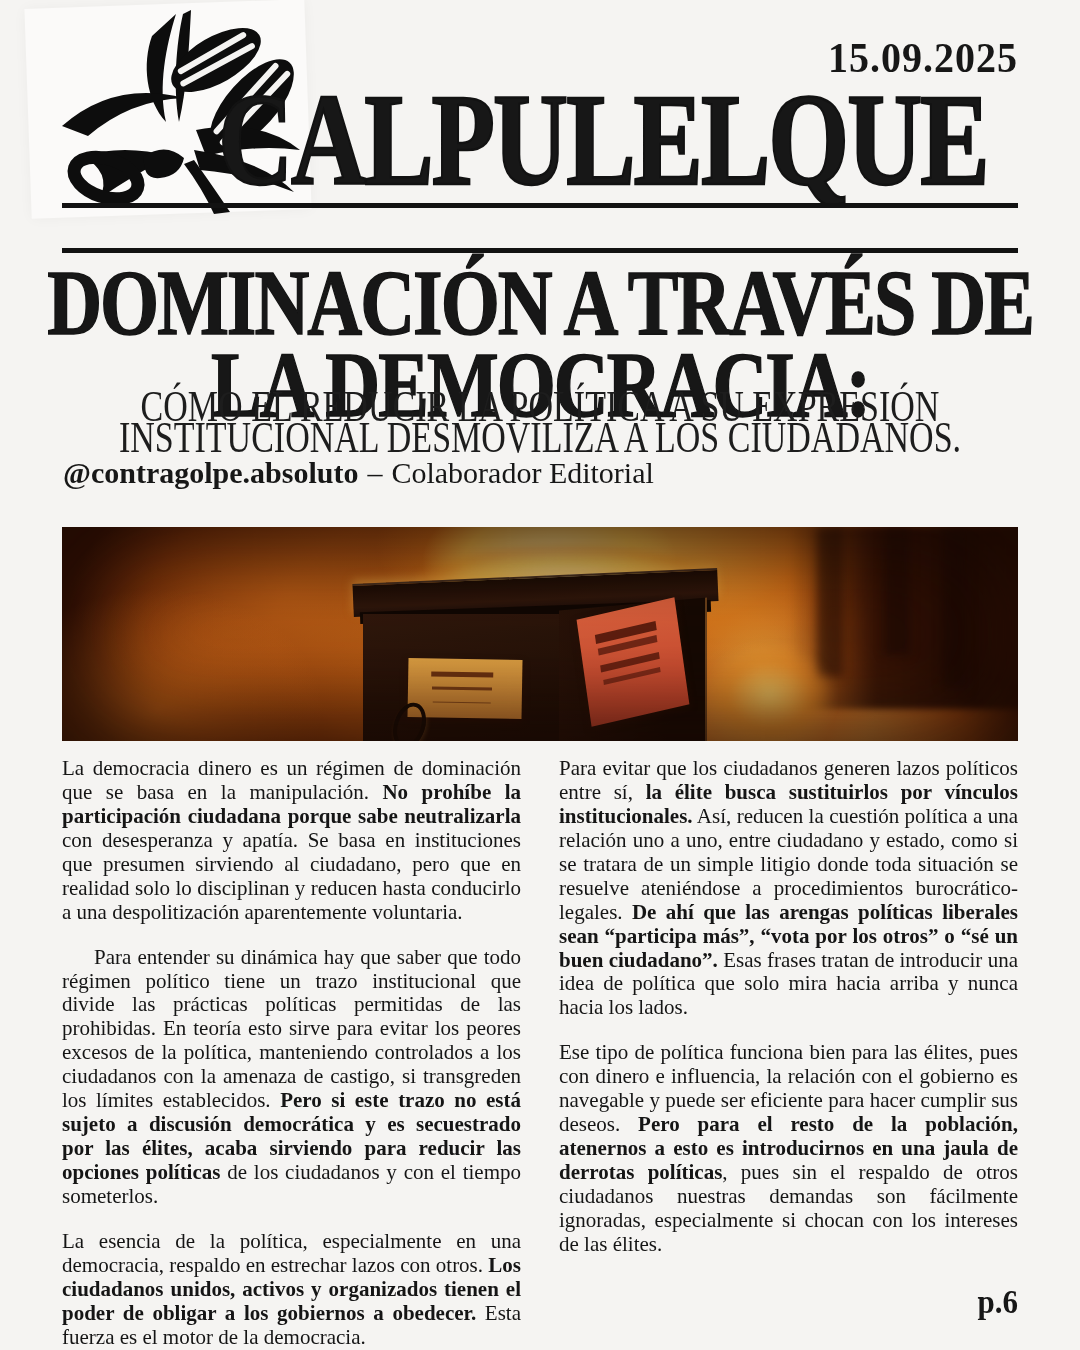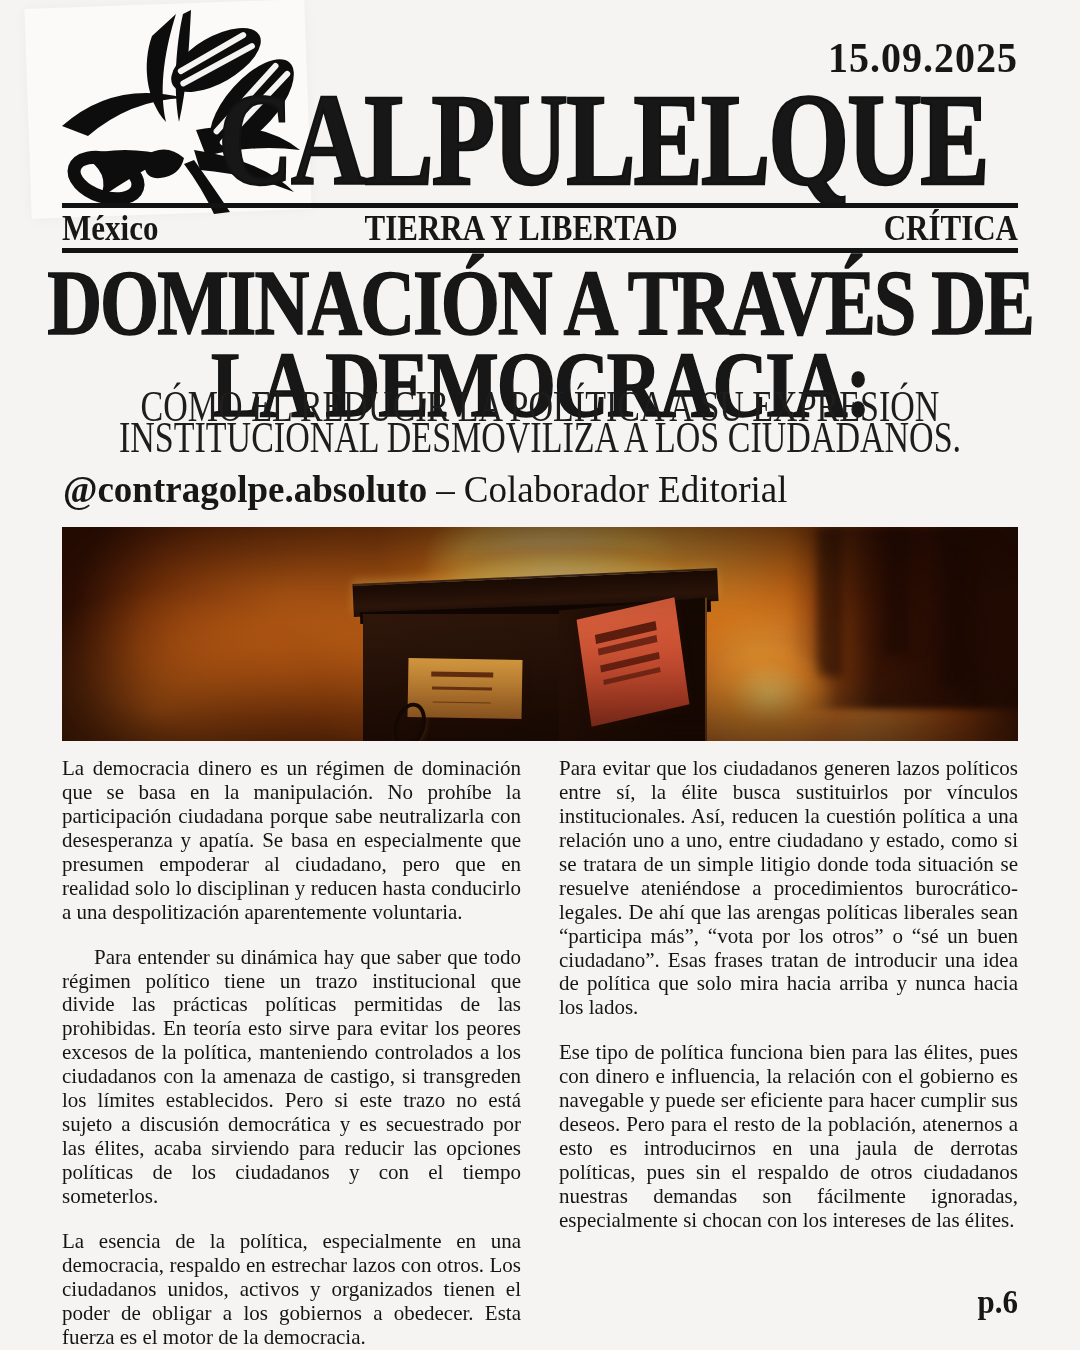--- a/index.html
+++ b/index.html
@@ -49,21 +49,21 @@
     transform:scaleY(1.22); transform-origin:center top;
     -webkit-text-stroke:1.2px #141414;
   }
   .hl-1 { top:256px; } .hl-2 { top:338px; }
   .sub-1, .sub-2 {
     font-weight:400; font-size:34px; line-height:1; letter-spacing:0;
     transform:scaleY(1.28); transform-origin:center top; color:#1d1d1d;
   }
   .sub-1 { top:385px; } .sub-2 { top:416px; }
 
-  .byline { position:absolute; left:63px; top:468px; font-size:37px; }
+  .byline { position:absolute; left:63px; top:456px; font-size:30px; }
   .byline .author { font-weight:bold; }
   .byline .sep { margin:0 9px; }
 
   
   .photo {
     position:absolute; left:62px; top:527px; width:956px; height:214px;
     overflow:hidden; background:#30100a;
   }
   .photo > div { position:absolute; }
   .fire-base { inset:0;
@@ -129,21 +129,21 @@
   .vignette { inset:0; box-shadow:inset 0 0 110px 30px rgba(24,8,2,.85); }
 
   
   .article {
     position:absolute; left:62px; top:757px; width:956px;
     display:grid; grid-template-columns:1fr 1fr; column-gap:38px;
   }
   .col { font-size:21px; line-height:1.14; text-align:justify; color:#151515; }
   .col p { margin-bottom:21px; }
   .col p.indent { text-indent:32px; }
-  .col b { font-weight:normal; }
+  .col b { font-weight:bold; }
 
   .page-number {
     position:absolute; right:62px; top:1282px;
     font-size:31px; font-weight:bold; transform:scaleY(1.1); transform-origin:top right;
   }
 </style>
 </head>
 <body>
 
 <div class="page">
@@ -176,25 +176,20 @@
         <line x1="156" y1="100" x2="250" y2="102"></line>
       </g>
     </g>
     <ellipse cx="58" cy="170" rx="33" ry="19" fill="none" stroke="#0d0d0d" stroke-width="13" transform="rotate(18 58 170)"></ellipse>
   </svg>
 
   <div class="date">15.09.2025</div>
   <h1 class="masthead">CALPULELQUE</h1>
 
   <div class="rule rule-1"></div>
-  <div class="banner">
-    <span class="b-left">México</span>
-    <span class="b-center">TIERRA Y LIBERTAD</span>
-    <span class="b-right">CRÍTICA</span>
-  </div>
   <div class="rule rule-2"></div>
 
   <div class="hl hl-1">DOMINACIÓN A TRAVÉS DE</div>
   <div class="hl hl-2">LA DEMOCRACIA:</div>
   <div class="hl sub-1">CÓMO EL REDUCIR LA POLÍTICA A SU EXPRESIÓN</div>
   <div class="hl sub-2">INSTITUCIONAL DESMOVILIZA A LOS CIUDADANOS.</div>
 
   <div class="byline"><span class="author">@contragolpe.absoluto</span><span class="sep">–</span><span>Colaborador Editorial</span></div>
 
   <figure class="photo">
@@ -215,21 +210,21 @@
       <div class="label-yellow"></div>
       <div class="label-red"></div>
       <div class="latch"></div>
     </div>
     <div class="flame-front"></div>
     <div class="vignette"></div>
   </figure>
 
   <div class="article">
     <div class="col">
-      <p><span>La democracia dinero es un régimen de dominación que se basa en la manipulación. </span><b>No prohíbe la participación ciudadana porque sabe neutralizarla</b><span> con desesperanza y apatía. Se basa en especialmente que presumen empoderar al ciudadano, pero que en realidad solo lo disciplinan y reducen hasta conducirlo a una despolitización aparentemente voluntaria.</span></p>
+      <p><span>La democracia dinero es un régimen de dominación que se basa en la manipulación. </span><b>No prohíbe la participación ciudadana porque sabe neutralizarla</b><span> con desesperanza y apatía. Se basa en instituciones que presumen sirviendo al ciudadano, pero que en realidad solo lo disciplinan y reducen hasta conducirlo a una despolitización aparentemente voluntaria.</span></p>
       <p class="indent"><span>Para entender su dinámica hay que saber que todo régimen político tiene un trazo institucional que divide las prácticas políticas permitidas de las prohibidas. En teoría esto sirve para evitar los peores excesos de la política, manteniendo controlados a los ciudadanos con la amenaza de castigo, si transgreden los límites establecidos. </span><b>Pero si este trazo no está sujeto a discusión democrática y es secuestrado por las élites, acaba sirviendo para reducir las opciones políticas</b><span> de los ciudadanos y con el tiempo someterlos.</span></p>
       <p><span>La esencia de la política, especialmente en una democracia, respaldo en estrechar lazos con otros. </span><b>Los ciudadanos unidos, activos y organizados tienen el poder de obligar a los gobiernos a obedecer.</b><span> Esta fuerza es el motor de la democracia.</span></p>
     </div>
     <div class="col">
       <p><span>Para evitar que los ciudadanos generen lazos políticos entre sí, </span><b>la élite busca sustituirlos por vínculos institucionales.</b><span> Así, reducen la cuestión política a una relación uno a uno, entre ciudadano y estado, como si se tratara de un simple litigio donde toda situación se resuelve ateniéndose a procedimientos burocrático-legales. </span><b>De ahí que las arengas políticas liberales sean “participa más”, “vota por los otros” o “sé un buen ciudadano”.</b><span> Esas frases tratan de introducir una idea de política que solo mira hacia arriba y nunca hacia los lados.</span></p>
       <p><span>Ese tipo de política funciona bien para las élites, pues con dinero e influencia, la relación con el gobierno es navegable y puede ser eficiente para hacer cumplir sus deseos. </span><b>Pero para el resto de la población, atenernos a esto es introducirnos en una jaula de derrotas políticas</b><span>, pues sin el respaldo de otros ciudadanos nuestras demandas son fácilmente ignoradas, especialmente si chocan con los intereses de las élites.</span></p>
     </div>
   </div>
 
   <div class="page-number">p.6</div>

